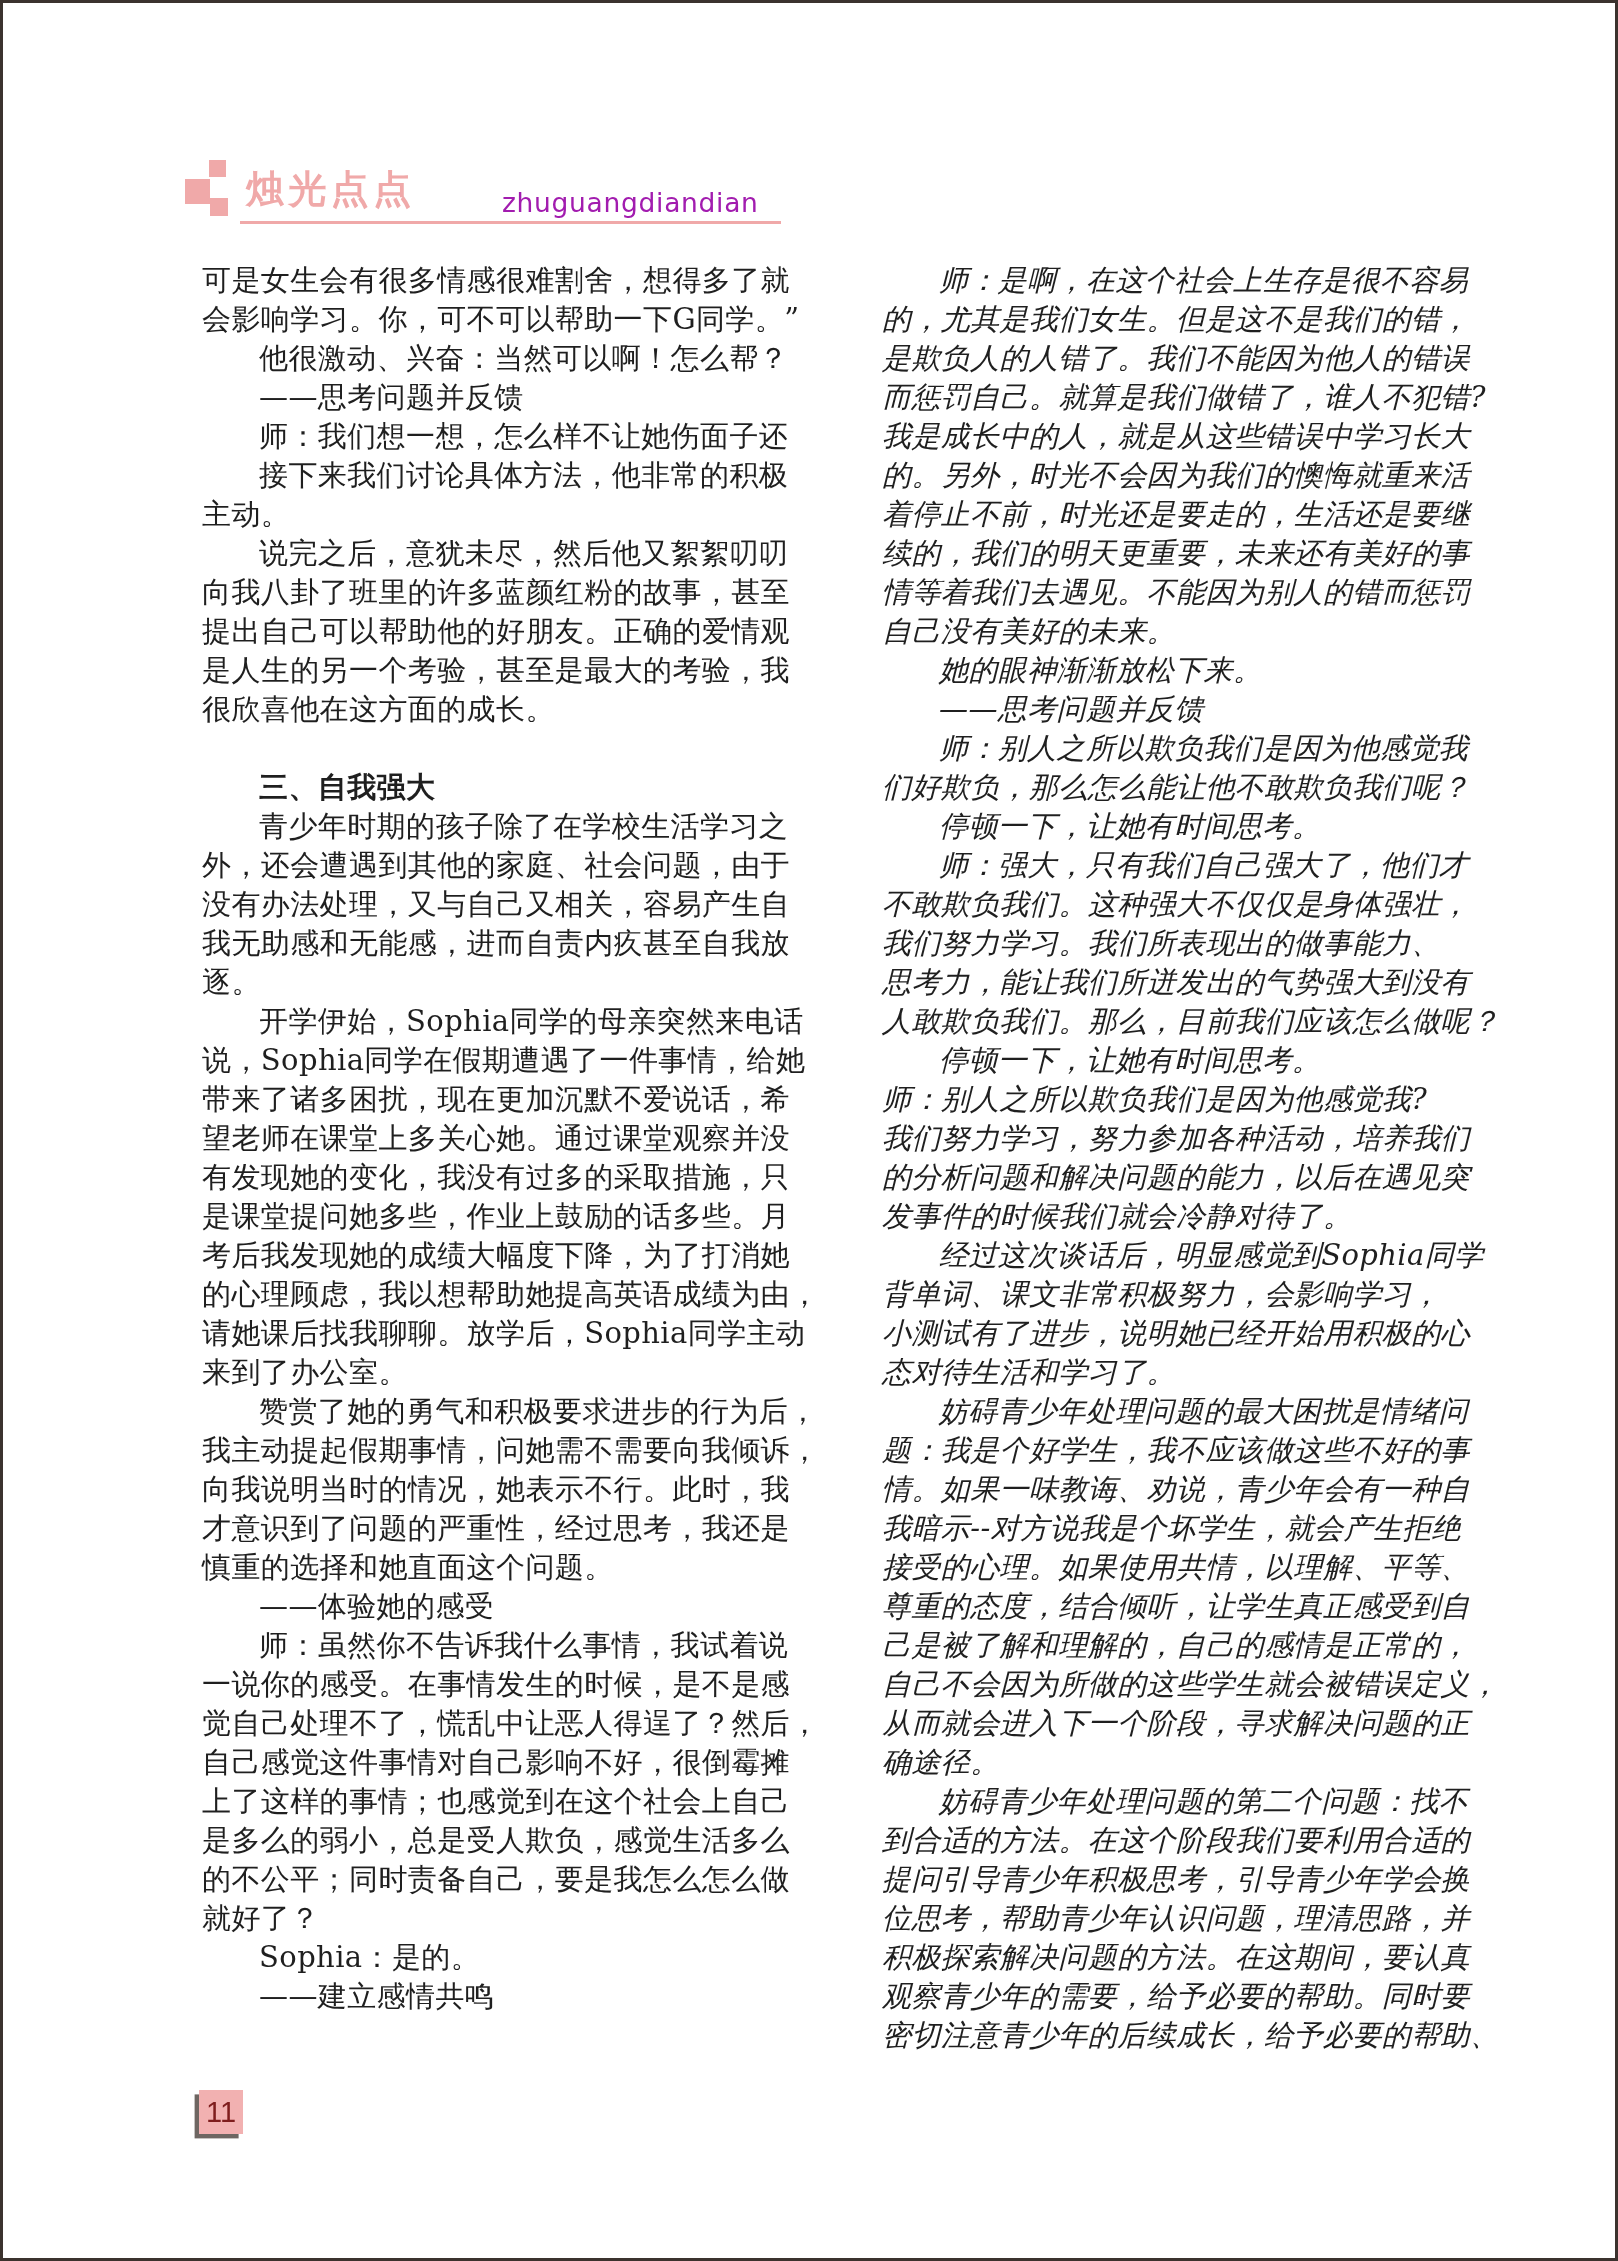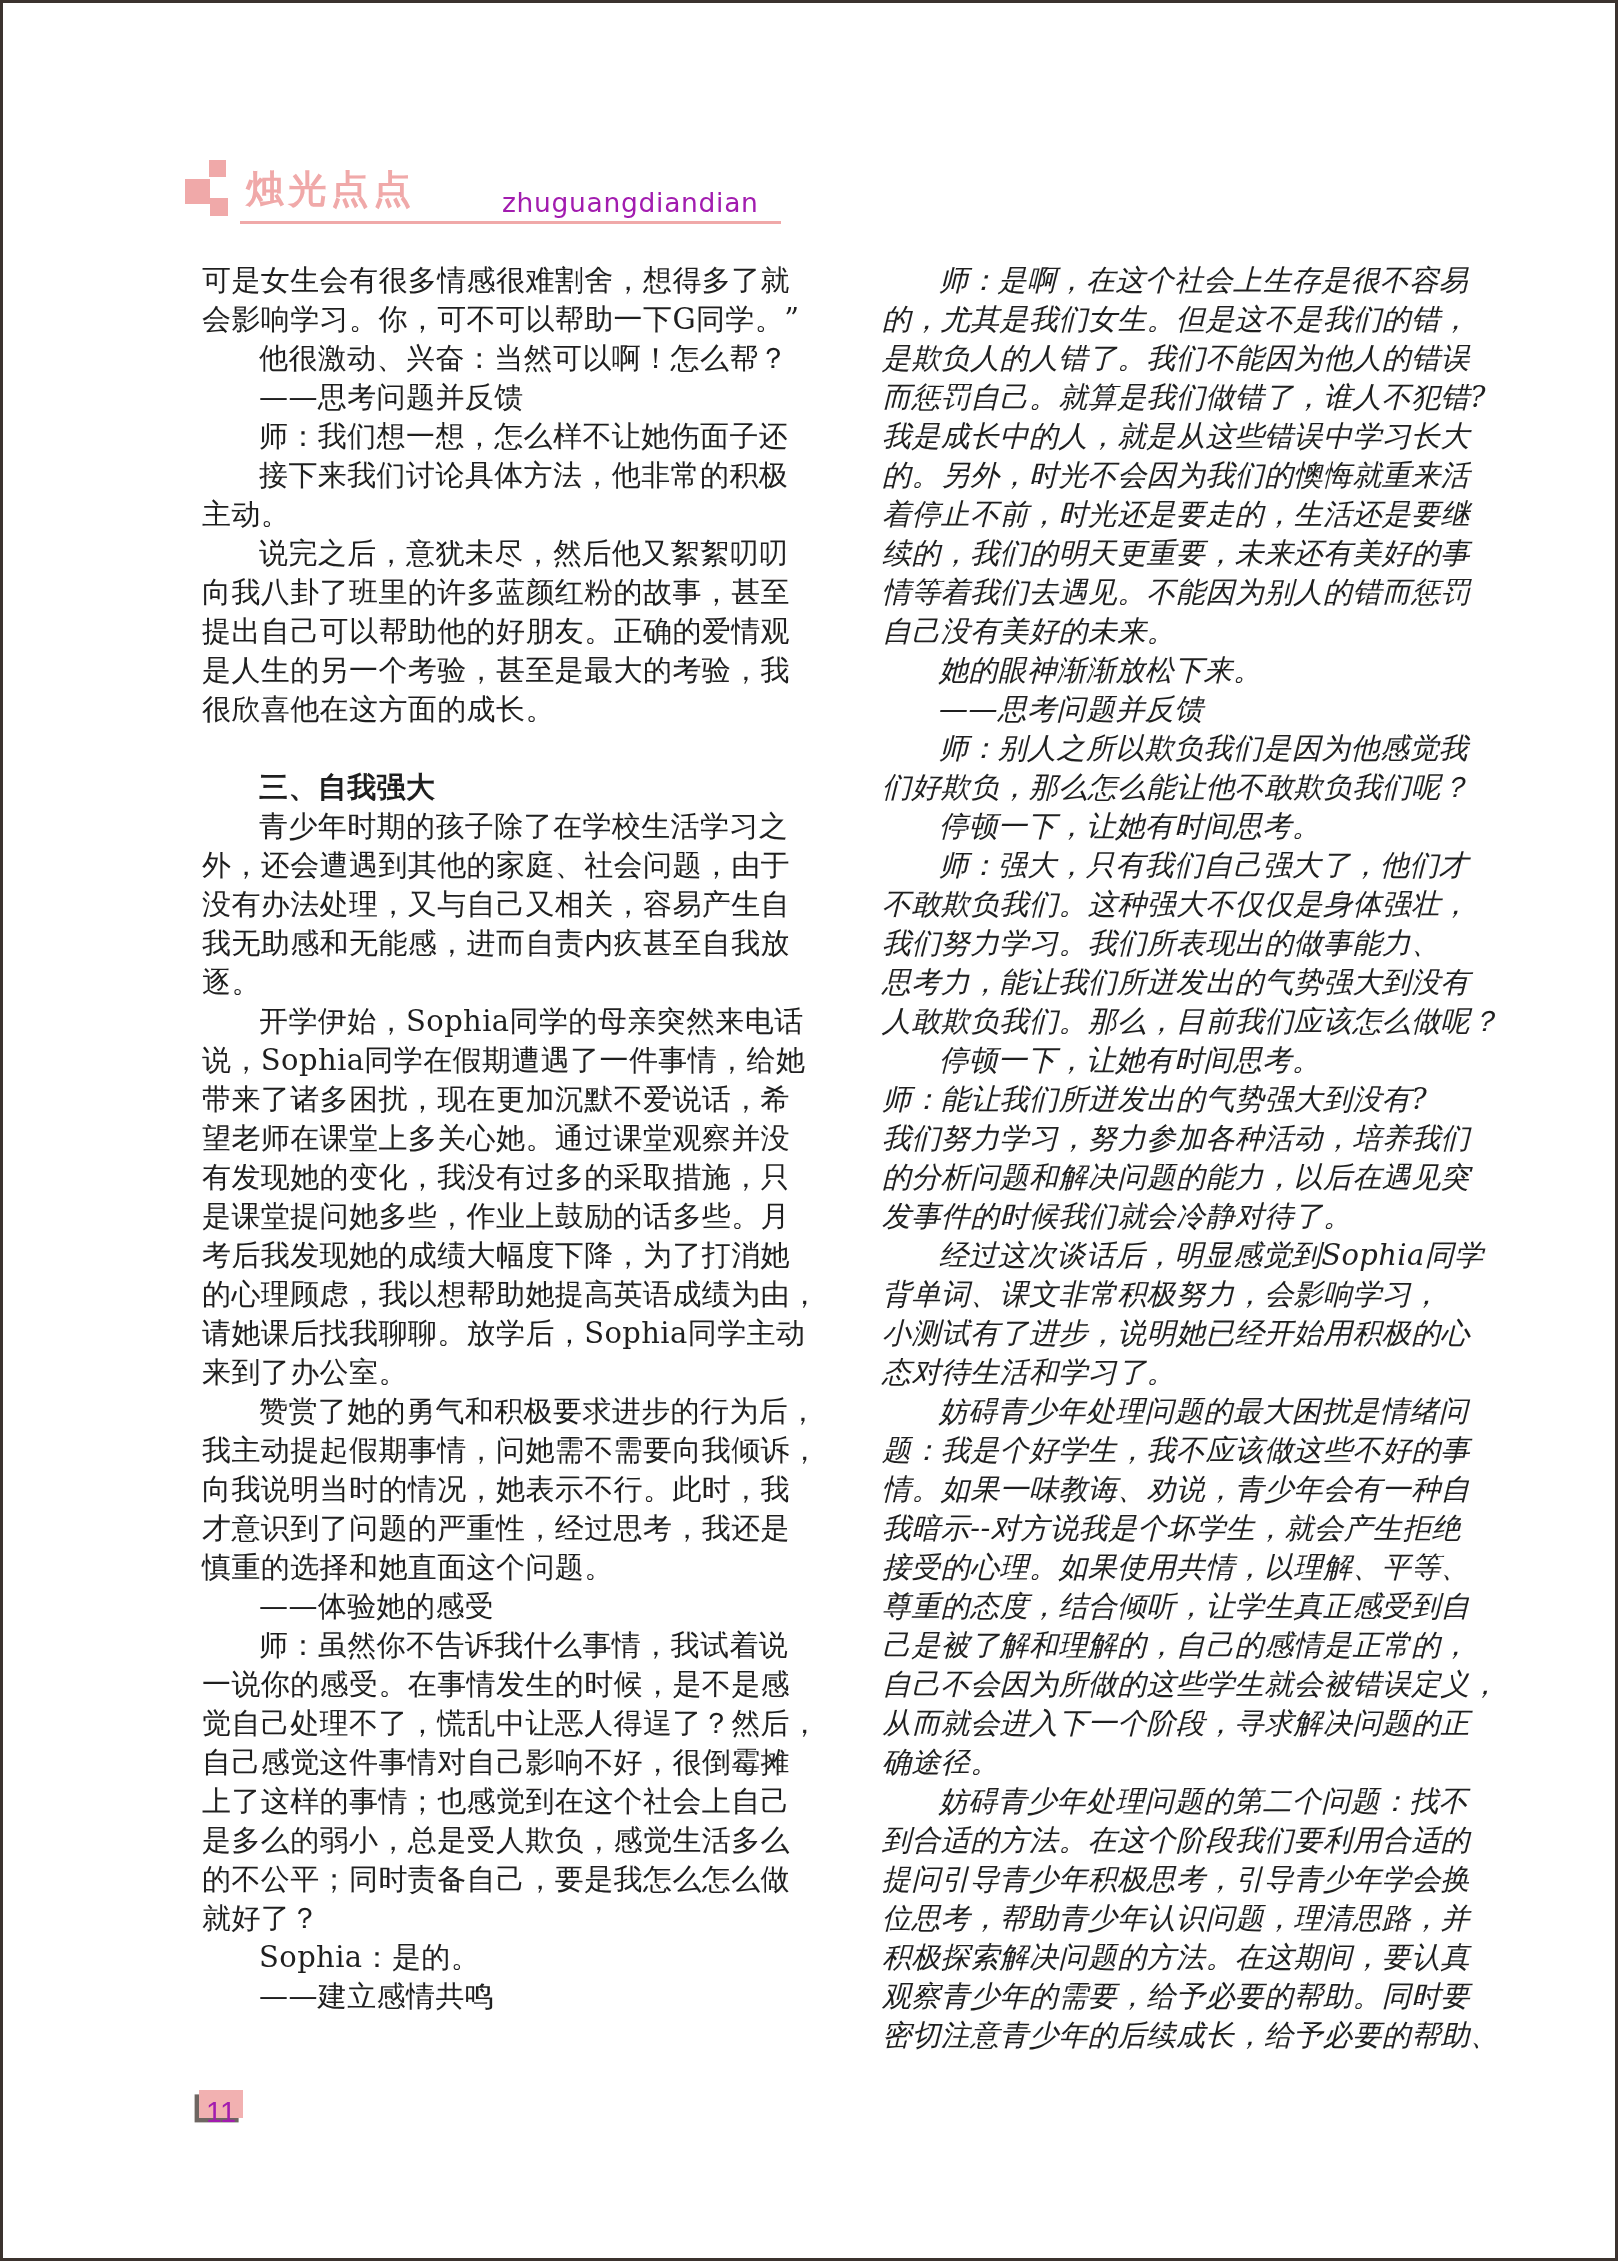--- a/index.html
+++ b/index.html
@@ -44,23 +44,23 @@
   .text-line{
     height:39px;line-height:39px;
     font-size:29px;letter-spacing:0.4px;
     white-space:nowrap;
   }
   .text-line.indent{padding-left:57px;}
   .text-line.bold{font-weight:700;}
 
   
   .page-number{
-    position:absolute;left:196px;top:2087px;width:44px;height:28px;
+    position:absolute;left:196px;top:2087px;width:44px;height:44px;
     background:#f2b1b1;box-shadow:-4.4px 4.4px 0 0 #6e6662;
-    color:#a21caf;font-size:29px;line-height:44px;text-align:center;
+    color:#7f1d1d;font-size:29px;line-height:44px;text-align:center;
     font-family:"Liberation Sans","DejaVu Sans",sans-serif;
   }
 </style>
 </head>
 <body>
 
 <div class="page">
 
   <div class="header">
     <div class="logo-squares">
@@ -135,21 +135,21 @@
       <div class="text-line indent">——思考问题并反馈</div>
       <div class="text-line indent">师：别人之所以欺负我们是因为他感觉我</div>
       <div class="text-line">们好欺负，那么怎么能让他不敢欺负我们呢？</div>
       <div class="text-line indent">停顿一下，让她有时间思考。</div>
       <div class="text-line indent">师：强大，只有我们自己强大了，他们才</div>
       <div class="text-line">不敢欺负我们。这种强大不仅仅是身体强壮，</div>
       <div class="text-line">我们努力学习。我们所表现出的做事能力、</div>
       <div class="text-line">思考力，能让我们所迸发出的气势强大到没有</div>
       <div class="text-line">人敢欺负我们。那么，目前我们应该怎么做呢？</div>
       <div class="text-line indent">停顿一下，让她有时间思考。</div>
-      <div class="text-line">师：能让我们所迸发出的气势强大到没有?</div>
+      <div class="text-line">师：别人之所以欺负我们是因为他感觉我?</div>
       <div class="text-line">我们努力学习，努力参加各种活动，培养我们</div>
       <div class="text-line">的分析问题和解决问题的能力，以后在遇见突</div>
       <div class="text-line">发事件的时候我们就会冷静对待了。</div>
       <div class="text-line indent">经过这次谈话后，明显感觉到Sophia同学</div>
       <div class="text-line">背单词、课文非常积极努力，会影响学习，</div>
       <div class="text-line">小测试有了进步，说明她已经开始用积极的心</div>
       <div class="text-line">态对待生活和学习了。</div>
       <div class="text-line indent">妨碍青少年处理问题的最大困扰是情绪问</div>
       <div class="text-line">题：我是个好学生，我不应该做这些不好的事</div>
       <div class="text-line">情。如果一味教诲、劝说，青少年会有一种自</div>

